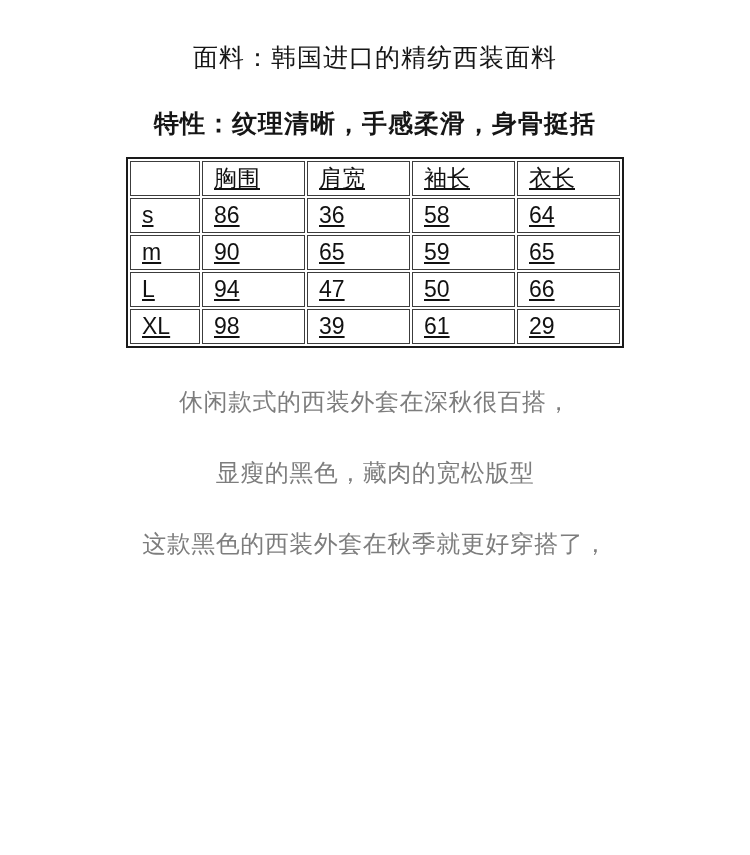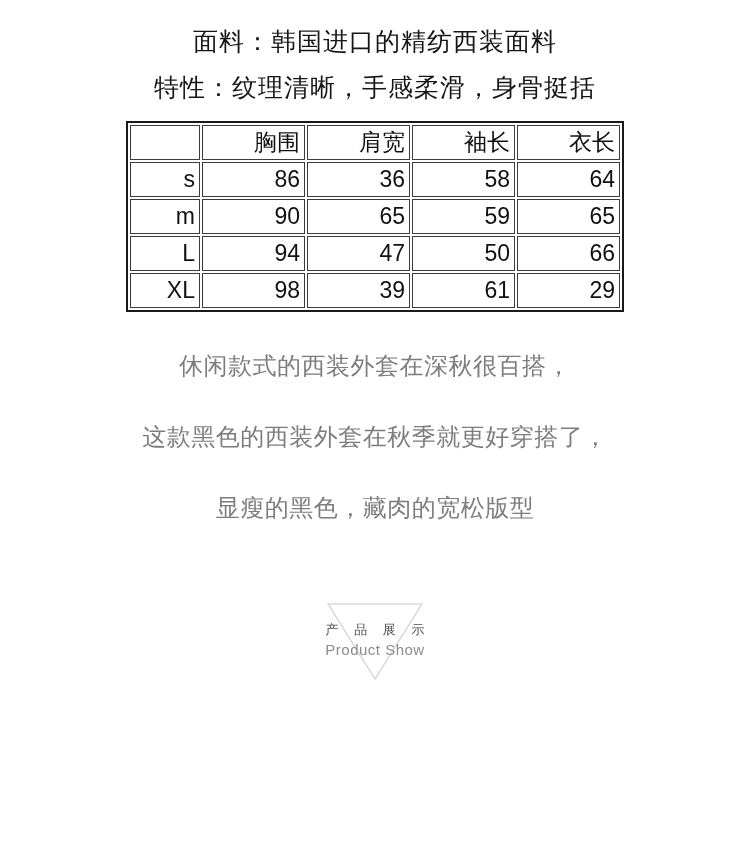--- a/index.html
+++ b/index.html
@@ -21,41 +21,42 @@
 
   
   .spec-line {
     text-align: center;
     font-size: 25px;
     line-height: 26px;
     letter-spacing: 1px;
     color: #161616;
     white-space: nowrap;
   }
-  .spec-fabric  { padding-top: 28px; }
-  .spec-feature { margin-top: 20px; }
+  .spec-fabric  { padding-top: 44px; }
+  .spec-feature { margin-top: 40px; font-weight: bold; }
   .spec-size    { margin-top: 34px; }
 
   
   table.size-table {
     margin: 21px auto 0 auto;
     border-collapse: separate;
     border-spacing: 2px;
     border: 2px solid #1a1a1a;
     background: #ffffff;
   }
   table.size-table td {
     border: 1px solid #3c3c3c;
     background: #ffffff;
-    text-align: right;
+    text-align: left;
     vertical-align: middle;
     font-size: 23px;
     color: #111111;
     height: 35px;
-    padding: 0 4px;
+    padding: 0 11px;
+    text-decoration: underline;
   }
   td.col-label { width: 70px; }
   td.col-data  { width: 103px; }
 
   
   .desc-line {
     text-align: center;
     font-size: 24px;
     line-height: 30px;
     letter-spacing: 0.5px;
@@ -147,28 +148,19 @@
         <td class="col-data">98</td>
         <td class="col-data">39</td>
         <td class="col-data">61</td>
         <td class="col-data">29</td>
       </tr>
     </tbody>
   </table>
 
   <div class="desc-line desc-1">休闲款式的西装外套在深秋很百搭，</div>
 
+  <div class="desc-line desc-3">显瘦的黑色，藏肉的宽松版型</div>
+
   <div class="desc-line desc-2">这款黑色的西装外套在秋季就更好穿搭了，</div>
 
-  <div class="desc-line desc-3">显瘦的黑色，藏肉的宽松版型</div>
 
-
-  <div class="product-show">
-    <svg width="96" height="77" viewBox="0 0 96 77">
-      <polygon points="1,1 95,1 48,76" fill="none" stroke-width="1.5" stroke="#d9d9d9"></polygon>
-    </svg>
-    <div class="ps-text">
-      <div class="ps-cn">产 品 展 示</div>
-      <div class="ps-en">Product Show</div>
-    </div>
-  </div>
 
 </div>
 
 </body></html>

